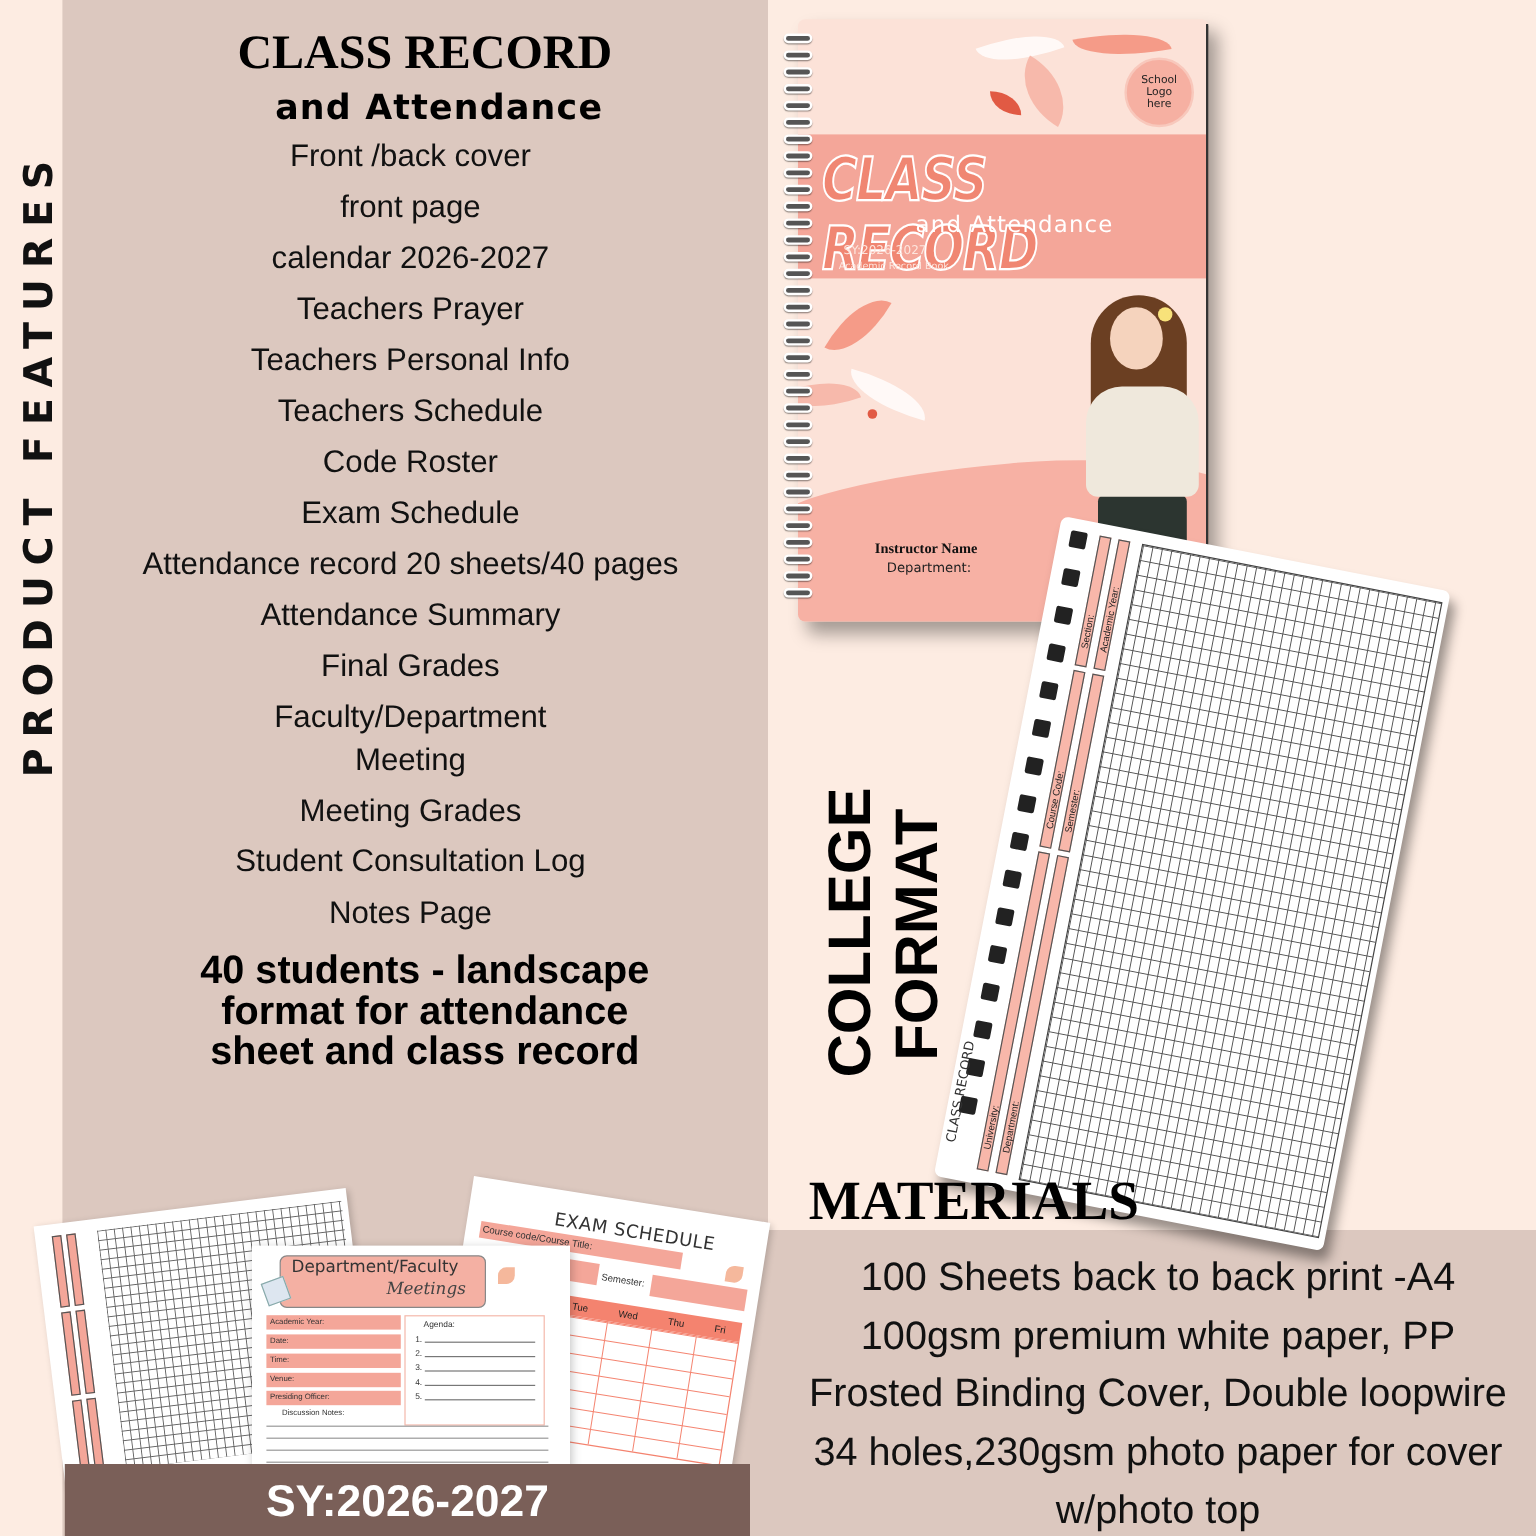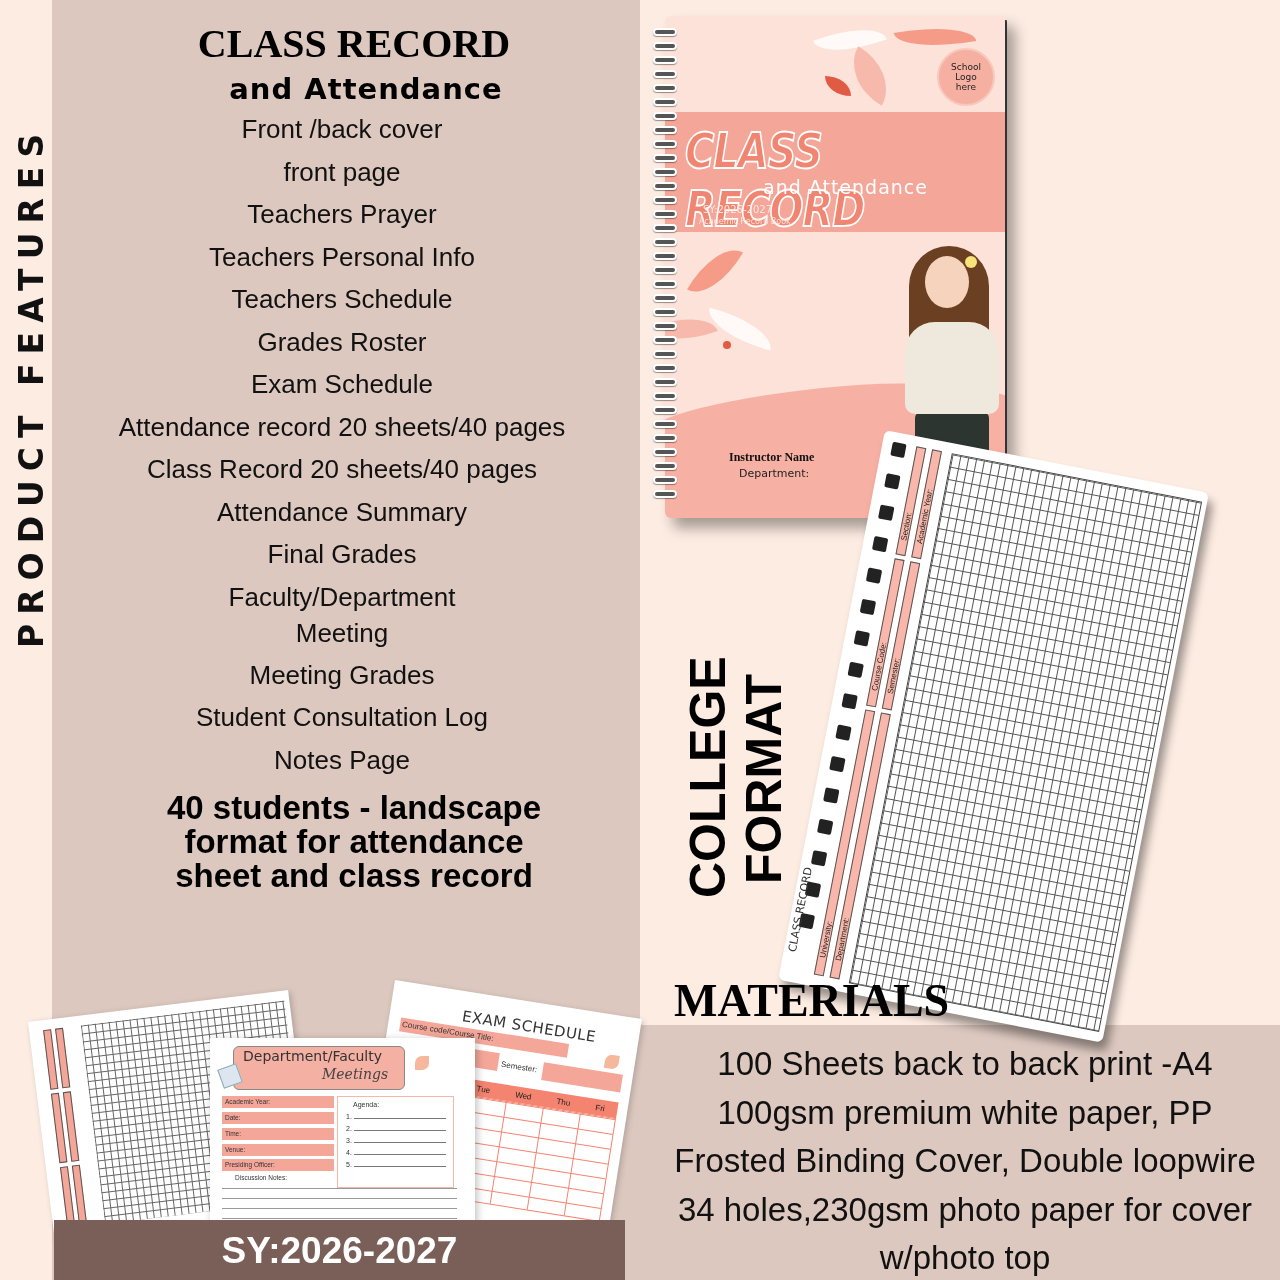--- a/index.html
+++ b/index.html
@@ -106,27 +106,27 @@
 <div class="vert-features">
   <span>PRODUCT FEATURES</span>
 </div>
 
 <div class="title-main">CLASS RECORD</div>
 <div class="title-sub">and Attendance</div>
 
 <div class="features">
   <div class="item">Front /back cover</div>
   <div class="item">front page</div>
+  <div class="item">calendar 2026-2027</div>
   <div class="item">Teachers Prayer</div>
   <div class="item">Teachers Personal Info</div>
   <div class="item">Teachers Schedule</div>
-  <div class="item">Grades Roster</div>
+  <div class="item">Code Roster</div>
   <div class="item">Exam Schedule</div>
   <div class="item">Attendance record 20 sheets/40 pages</div>
-  <div class="item">Class Record 20 sheets/40 pages</div>
   <div class="item">Attendance Summary</div>
   <div class="item">Final Grades</div>
   <div class="item two">
     <div>Faculty/Department</div>
     <div>Meeting</div>
   </div>
   <div class="item">Meeting Grades</div>
   <div class="item">Student Consultation Log</div>
   <div class="item">Notes Page</div>
   <div class="highlight">

